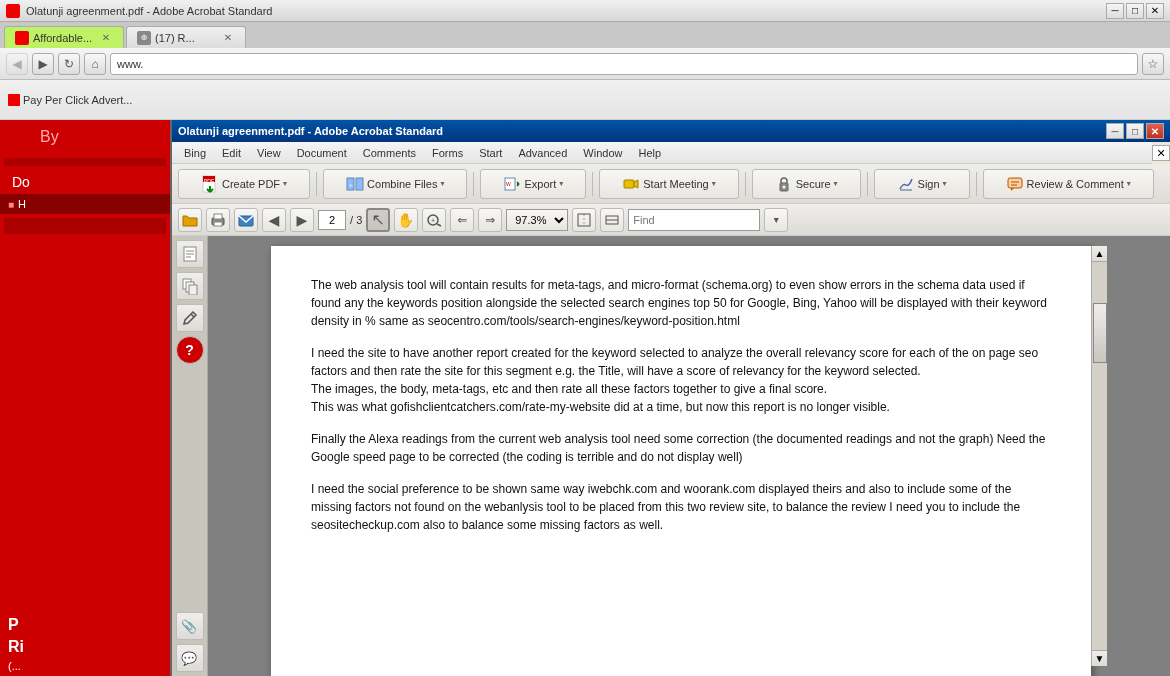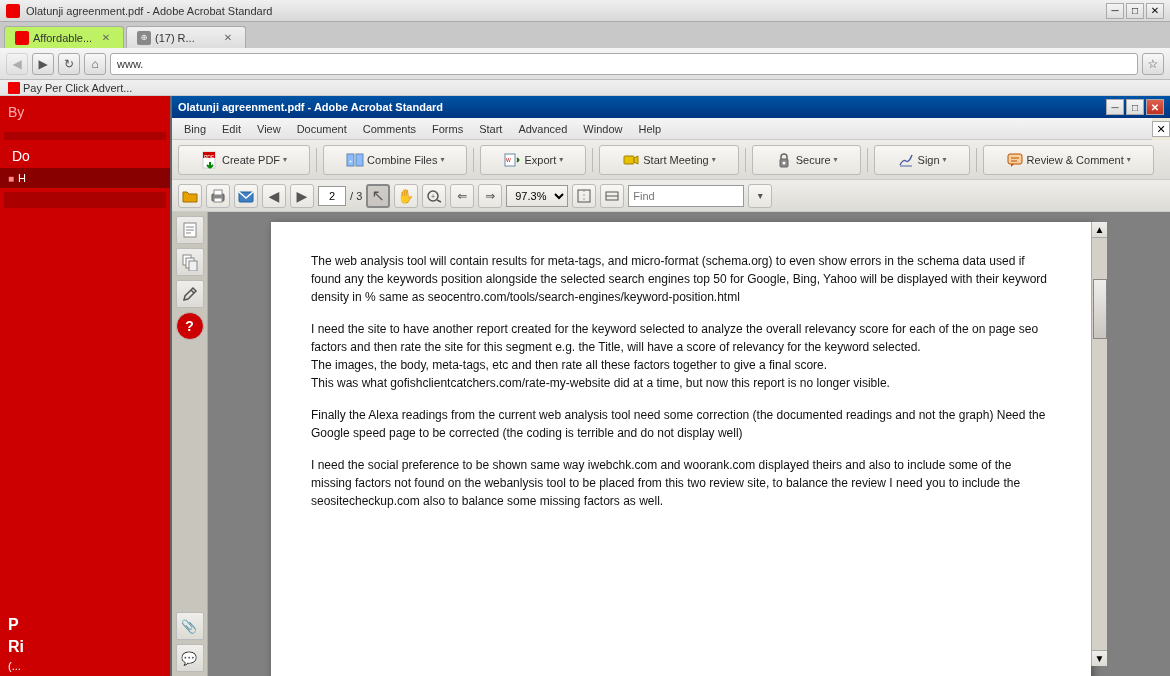--- a/index.html
+++ b/index.html
@@ -24,31 +24,31 @@
     .tab-close { margin-left: auto; width: 14px; height: 14px; display: flex; align-items: center; justify-content: center; color: #666; font-size: 10px; cursor: pointer; }
 
     
     .nav-bar { height: 32px; background: linear-gradient(to bottom, #f5f5f5, #e0e0e0); border-bottom: 1px solid #bbb; display: flex; align-items: center; padding: 0 6px; gap: 4px; }
     .nav-btn { width: 22px; height: 22px; background: linear-gradient(to bottom, #f8f8f8, #ddd); border: 1px solid #aaa; border-radius: 3px; display: flex; align-items: center; justify-content: center; cursor: pointer; font-size: 12px; color: #555; }
     .nav-btn.disabled { opacity: 0.4; }
     .address-bar { flex: 1; height: 22px; border: 1px solid #aaa; border-radius: 3px; padding: 0 6px; font-size: 11px; background: #fff; color: #333; }
     .nav-right { display: flex; gap: 4px; }
 
     
-    .bookmark-bar { height: 16px; background: linear-gradient(to bottom, #f0f0f0, #e5e5e5); border-bottom: 1px solid #ccc; display: flex; align-items: center; padding: 0 8px; gap: 8px; }
+    .bookmark-bar { height: 40px; background: linear-gradient(to bottom, #f0f0f0, #e5e5e5); border-bottom: 1px solid #ccc; display: flex; align-items: center; padding: 0 8px; gap: 8px; }
     .bookmark-item { font-size: 11px; color: #333; display: flex; align-items: center; gap: 3px; cursor: pointer; }
     .bookmark-icon { width: 12px; height: 12px; background: #e00; border-radius: 1px; flex-shrink: 0; }
 
     
     .main-area { flex: 1; display: flex; overflow: hidden; }
 
     
     .browser-sidebar { width: 170px; background: #cc0000; display: flex; flex-direction: column; overflow: hidden; }
     .browser-sidebar-header { padding: 8px; color: #fff; font-size: 11px; }
-    .by-label { font-size: 14px; color: #ffaaaa; }
+    .by-label { font-size: 16px; color: #ffaaaa; margin-left: 32px; }
     .sidebar-red-block { background: #aa0000; margin: 4px; padding: 4px; color: #fff; font-size: 10px; }
     .sidebar-do-label { padding: 4px 12px; color: #fff; font-size: 14px; }
     .sidebar-h-block { background: #880000; padding: 4px 8px; color: #fff; font-size: 11px; display: flex; align-items: center; gap: 4px; }
     .sidebar-bottom { flex: 1; background: #cc0000; }
     .sidebar-bottom2 { background: #aa0000; margin: 4px; padding: 8px; color: #fff; font-size: 11px; }
     .sidebar-p-text { background: #cc0000; padding: 4px 8px; color: #fff; font-size: 16px; font-weight: bold; }
     .sidebar-r-text { background: #cc0000; padding: 0 8px 4px; color: #fff; font-size: 16px; font-weight: bold; }
     .sidebar-parens { background: #cc0000; padding: 0 8px 4px; color: #fff; font-size: 11px; }
 
     
@@ -74,21 +74,21 @@
     .toolbar-separator { width: 1px; height: 24px; background: #bbb; margin: 0 2px; }
     .dropdown-arrow { font-size: 8px; color: #666; }
 
     
     .acrobat-nav-toolbar { height: 32px; background: linear-gradient(to bottom, #f0eeeb, #dddbd5); border-bottom: 1px solid #ccc; display: flex; align-items: center; padding: 0 6px; gap: 4px; }
     .nav-tool-btn { width: 24px; height: 24px; background: linear-gradient(to bottom, #f8f7f4, #e8e6e0); border: 1px solid #bbb; border-radius: 3px; display: flex; align-items: center; justify-content: center; cursor: pointer; font-size: 12px; color: #555; }
     .nav-tool-btn.active { background: linear-gradient(to bottom, #d0ccc8, #c8c4c0); border: 2px solid #888; }
     .page-input { width: 28px; height: 20px; border: 1px solid #999; text-align: center; font-size: 11px; background: #fff; }
     .page-total { font-size: 11px; color: #333; }
     .zoom-select { height: 22px; border: 1px solid #999; font-size: 11px; background: linear-gradient(to bottom, #f8f7f4, #e8e6e0); padding: 0 4px; }
-    .find-input { height: 22px; border: 1px solid #999; font-size: 11px; background: #fff; padding: 0 4px; width: 116px; }
+    .find-input { height: 22px; border: 1px solid #999; font-size: 11px; background: #fff; padding: 0 4px; width: 132px; }
 
     
     .acrobat-main { flex: 1; display: flex; overflow: hidden; }
 
     
     .acrobat-left-panel { width: 36px; background: #c8c5bc; border-right: 1px solid #aaa; display: flex; flex-direction: column; align-items: center; padding: 4px 0; gap: 4px; }
     .panel-icon { width: 28px; height: 28px; background: linear-gradient(to bottom, #f0eeeb, #dddbd5); border: 1px solid #bbb; border-radius: 2px; display: flex; align-items: center; justify-content: center; cursor: pointer; font-size: 13px; }
 
     
     .pdf-area { flex: 1; background: #808080; overflow: hidden; display: flex; justify-content: center; padding: 10px; position: relative; }

